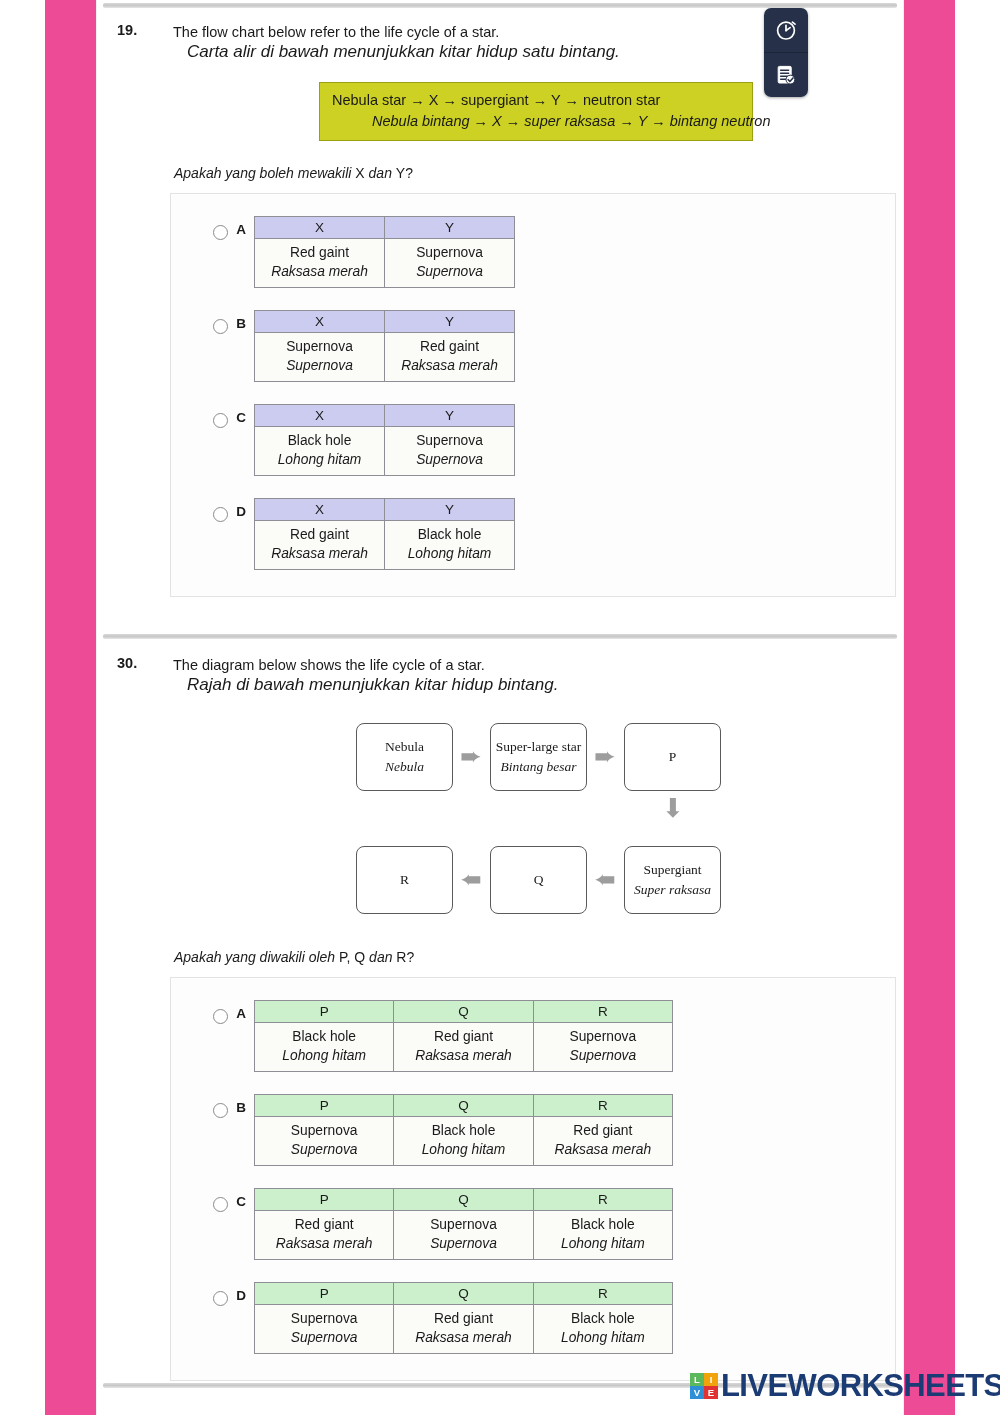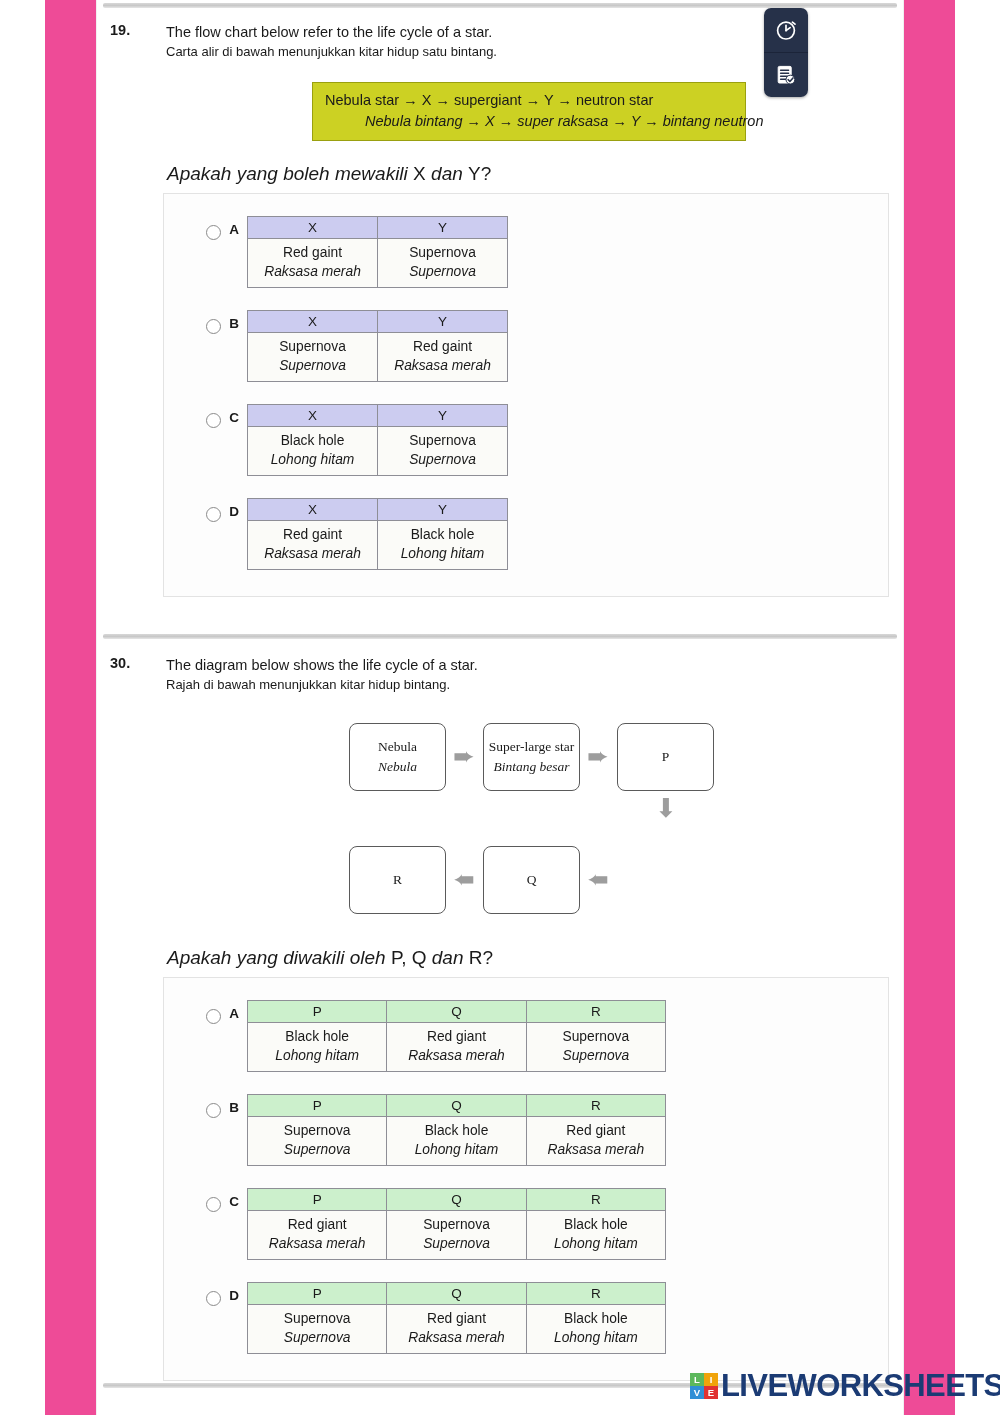--- a/index.html
+++ b/index.html
@@ -72,43 +72,45 @@
     display: flex;
     align-items: center;
     justify-content: center;
     cursor: pointer;
   }
   .tool-btn + .tool-btn { border-top: 1px solid #1b2439; }
 
   
   .q {
     position: absolute;
-    left: 4px;
+    left: 11px;
     right: 0;
   }
   .q19 { top: 22px; }
   .q20 { top: 655px; }
 
   .q-head {
     display: flex;
     padding-left: 9px;
   }
   .q-num {
     width: 56px;
     font-weight: bold;
     font-size: 14.5px;
     flex: none;
   }
   .q-stem-en {
     font-size: 14.5px;
     line-height: 20px;
   }
   .q-stem-ms {
-    font-size: 13px;
+    font-size: 17px;
+    font-style: italic;
     line-height: 20px;
+    margin-left: 14px;
   }
 
   
   .yellow-box {
     margin: 20px 0 0 211px;
     width: 434px;
     box-sizing: border-box;
     background: #ccd123;
     border: 1px solid #9aa00f;
     padding: 7px 9px 8px 9px;
@@ -117,21 +119,21 @@
     font-size: 14.5px;
     line-height: 21px;
     white-space: nowrap;
   }
   .yellow-line.ms { font-style: italic; margin-left: 40px; }
 
   .prompt {
     margin: 23px 0 0 66px;
   }
   .prompt-en { font-size: 14.5px; line-height: 19px; }
-  .prompt-ms { font-size: 19px; line-height: 19px; font-style: italic; }
+  .prompt-ms { font-size: 14px; line-height: 19px; font-style: italic; }
   .prompt-ms .roman { font-style: normal; }
 
   
   .answers {
     margin: 10px 0 0 62px;
     border: 1px solid #e3e3e3;
     background: #fdfdfd;
     box-sizing: border-box;
   }
   .answers.a19 { width: 726px; padding: 22px 0 26px 0; }
@@ -431,20 +433,24 @@
         <div class="arrow-d" style="left:554px; top:82px;">⬇</div>
 
         <div class="fbox" style="left:248px; top:133px;">
           <div class="en">R</div>
         </div>
         <div class="arrow-r" style="left:352px; top:153px; transform:scaleX(-1);">➨</div>
         <div class="fbox" style="left:382px; top:133px;">
           <div class="en">Q</div>
         </div>
         <div class="arrow-r" style="left:486px; top:153px; transform:scaleX(-1);">➨</div>
+        <div class="fbox" style="left:516px; top:133px;">
+          <div class="en">Supergiant</div>
+          <div class="ms">Super raksasa</div>
+        </div>
       </div>
 
       <div class="prompt">
         <div class="prompt-ms"><span>Apakah yang diwakili oleh </span><span class="roman">P, Q</span><span> dan </span><span class="roman">R?</span></div>
       </div>
 
       <div class="answers a20">
 
         <div class="option-row">
           <div class="radio"></div>

